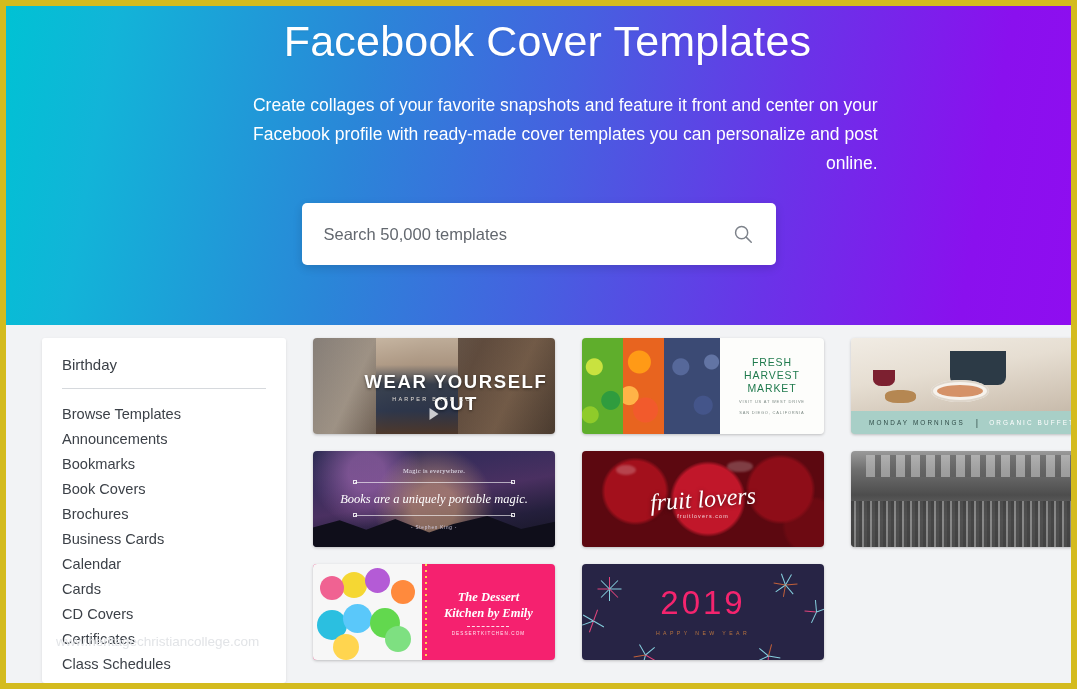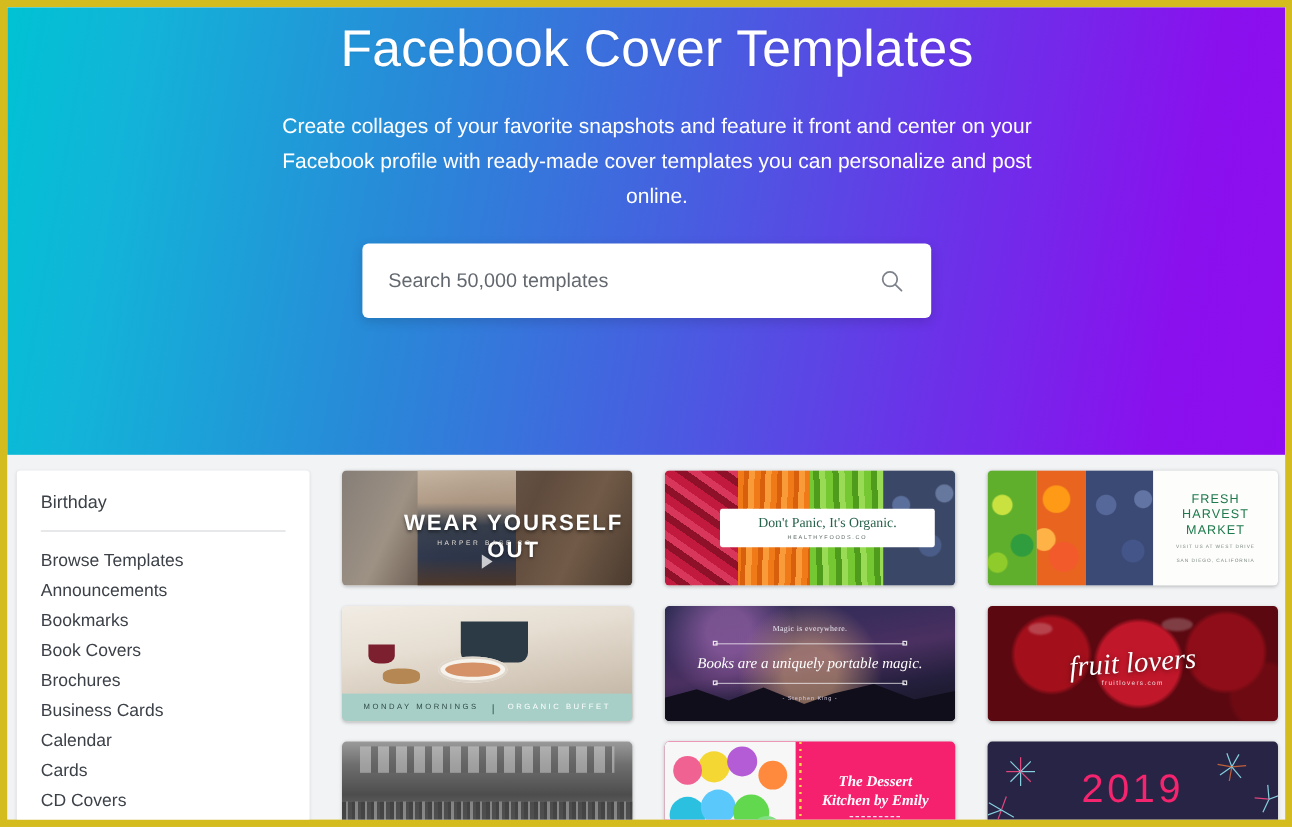--- a/index.html
+++ b/index.html
@@ -16,21 +16,21 @@
     position: absolute;
     left: 6px; top: 6px;
     width: 1065px;
     height: 677px;
     background: #f2f3f5;
     overflow: hidden;
   }
 
   
   .hero {
-    height: 373px;
+    height: 319px;
     background: linear-gradient(100deg, #00c2d4 0%, #12b4d8 10%, #2a86d8 33%, #4660e0 52%, #6a33e8 72%, #8a10ee 90%, #8f0df0 100%);
     position: relative;
     text-align: center;
     color: #ffffff;
     padding-left: 18px;
   }
 
   .hero-title {
     font-size: 43px;
     font-weight: 400;
@@ -40,20 +40,21 @@
     text-shadow: 0 1px 2px rgba(0,0,0,.07);
   }
 
   .hero-sub {
     margin: 0 auto;
     width: 660px;
     font-size: 17.5px;
     line-height: 1.65;
     padding-top: 26px;
     font-weight: 400;
+    text-align: right;
   }
 
   .search-wrap {
     position: absolute;
     left: 50%;
     transform: translateX(-50%);
     top: 197px;
     width: 474px;
     height: 62px;
     background: #ffffff;
@@ -74,20 +75,21 @@
   }
   .search-input::placeholder { color: #63686f; opacity: 1; }
   .search-icon { width: 22px; height: 22px; flex: 0 0 auto; }
 
   
   .content {
     display: flex;
     align-items: flex-start;
     padding: 13px 8px 0 8px;
     height: 358px;
+    margin-left: 28px;
   }
 
   
   .sidebar {
     position: relative;
     width: 244px;
     flex: 0 0 244px;
     background: #ffffff;
     border-radius: 3px;
     box-shadow: 0 1px 3px rgba(0,0,0,.10);
@@ -308,30 +310,20 @@
 
     <div class="grid">
 
       <div class="card c1">
         <div class="shoe layer"></div>
         <div class="txt t1">WEAR YOURSELF OUT</div>
         <div class="txt t2">HARPER BASE CO.</div>
         <div class="play"></div>
       </div>
 
-      <div class="card c2">
-        <div class="s s1"></div>
-        <div class="s s2"></div>
-        <div class="s s3"></div>
-        <div class="s s4"></div>
-        <div class="plate">
-          <div class="p1">Don't Panic, It's Organic.</div>
-          <div class="p2">HEALTHYFOODS.CO</div>
-        </div>
-      </div>
 
       <div class="card c3">
         <div class="s s1"></div>
         <div class="s s2"></div>
         <div class="s s4"></div>
         <div class="panel">
           <div class="h">FRESH</div>
           <div class="h">HARVEST</div>
           <div class="h">MARKET</div>
           <div class="sm">VISIT US AT WEST DRIVE</div>

